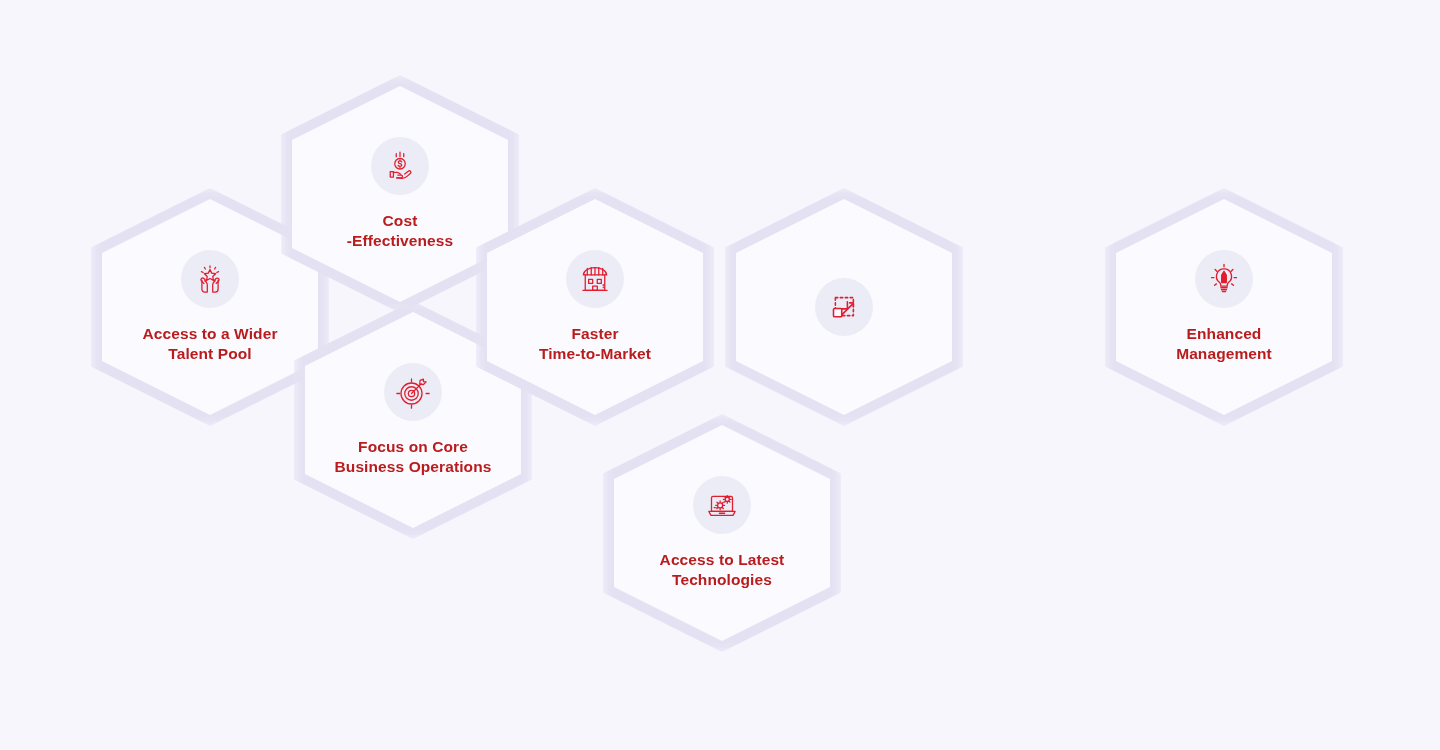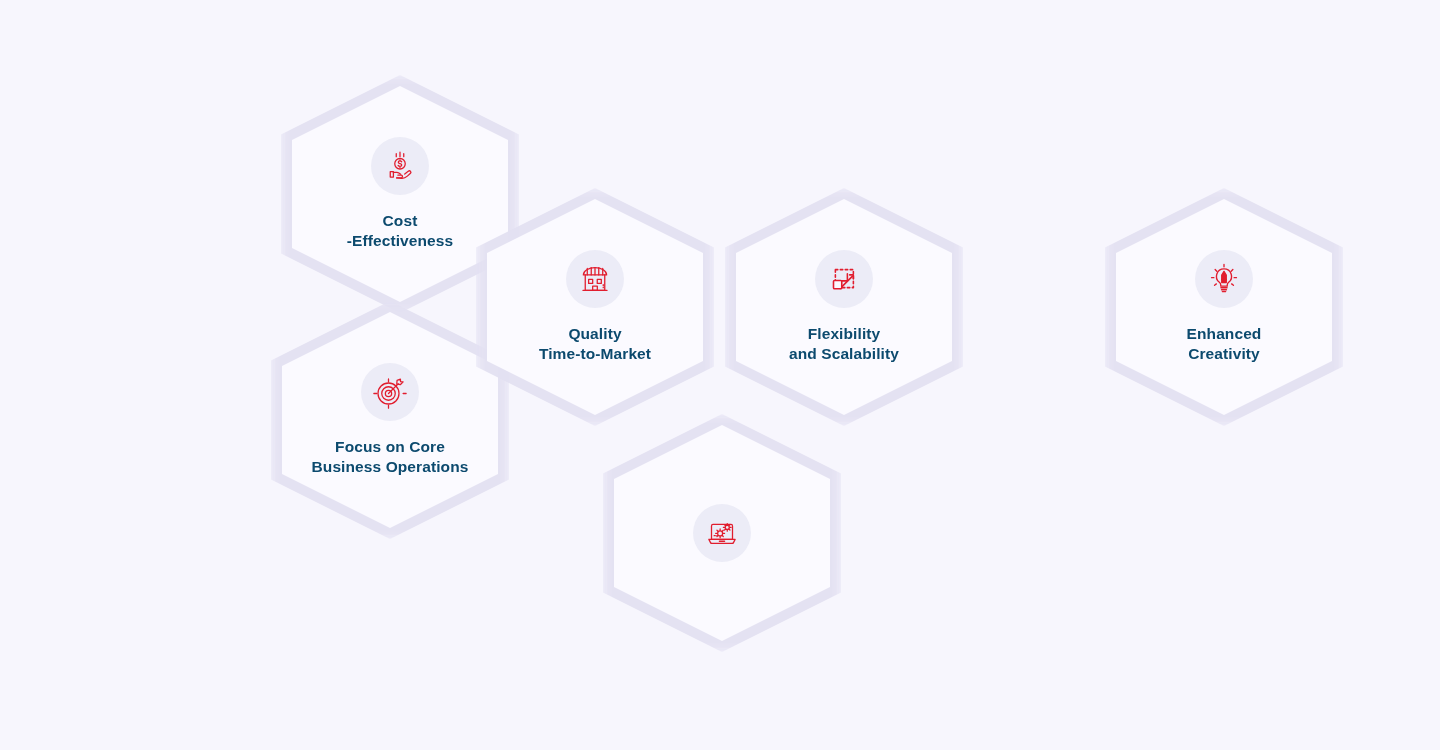--- a/index.html
+++ b/index.html
@@ -83,50 +83,68 @@
   }
   .icon-badge svg {
     display: block;
   }
 
   .hex-label {
     font-size: 15.5px;
     font-weight: 700;
     line-height: 1.28;
     letter-spacing: .1px;
-    color: #0c4a6e;
+    color: #b91c1c;
     text-align: center;
     white-space: pre-line;
     max-width: 190px;
   }
 </style>
 </head>
 <body>
 
 <div id="stage">
+    <div class="hex" style="left: 96px; top: 193px; background: transparent; clip-path: none;">
+      <div class="hex-glow" style="left: -5px; top: -5px;"></div>
+      <div class="hex-face"></div>
+      <div class="hex-inner">
+        <div class="icon-badge">
+    <svg width="36" height="36" viewBox="0 0 48 48" fill="none" stroke="#e11d2e" stroke-width="1.7" stroke-linecap="round" stroke-linejoin="round">
+      <path d="M24 11.5l2.3 4.7 5.2.8-3.8 3.7.9 5.2-4.6-2.5-4.6 2.5.9-5.2-3.8-3.7 5.2-.8z"></path>
+      <path d="M24 6.5v2.6M16.5 8.4l1.3 2.3M31.5 8.4l-1.3 2.3M12.6 14.2l2.3 1.2M35.4 14.2l-2.3 1.2"></path>
+      <path d="M19 26.5l-3.1-3.1a2.3 2.3 0 0 0-3.3 3.3l3.2 3.2"></path>
+      <path d="M13.2 25.6v12.2a3.6 3.6 0 0 0 3.6 3.6h3.6V31.8c0-1.3-.5-2.6-1.4-3.5l-2-2"></path>
+      <path d="M29 26.5l3.1-3.1a2.3 2.3 0 0 1 3.3 3.3l-3.2 3.2"></path>
+      <path d="M34.8 25.6v12.2a3.6 3.6 0 0 1-3.6 3.6h-3.6V31.8c0-1.3.5-2.6 1.4-3.5l2-2"></path>
+    </svg>
+        </div>
+        <div class="hex-label">Access to a Wider
+Talent Pool</div>
+      </div>
+    </div>
     <div class="hex" style="left: 286px; top: 80px; background: transparent; clip-path: none;">
       <div class="hex-glow" style="left: -5px; top: -5px;"></div>
       <div class="hex-face"></div>
       <div class="hex-inner">
         <div class="icon-badge">
     <svg width="36" height="36" viewBox="0 0 48 48" fill="none" stroke="#e11d2e" stroke-width="1.7" stroke-linecap="round" stroke-linejoin="round">
       <path d="M19 7.5v4M24 5.5v6M29 7.5v4"></path>
       <circle cx="24" cy="21" r="7"></circle>
       <path d="M26.2 18.3c-.6-.7-1.4-1-2.3-1-1.3 0-2.2.7-2.2 1.7 0 2.4 4.6 1.2 4.6 3.6 0 1-1 1.8-2.3 1.8-1 0-1.9-.4-2.5-1.1M24 16v1.3M24 24.7V26"></path>
       <path d="M11 31.5h4.2v7.3H11z"></path>
       <path d="M15.2 32.6h4.6c1 0 1.9.3 2.7.8l2.4 1.6"></path>
       <path d="M21.2 36.3h4.3a1.8 1.8 0 0 1 0 3.6h-5.9"></path>
       <path d="M19.6 39.9c2.9 0 4.9.6 7.2.6 2.6 0 5-1.2 7-3l4.2-3.7a2 2 0 0 0-2.6-3l-5.1 3.9"></path>
     </svg>
         </div>
         <div class="hex-label">Cost
 -Effectiveness</div>
       </div>
     </div>
-    <div class="hex" style="left: 276px; top: 306px; background: transparent; clip-path: none;">
+    <div class="hex" style="left: 299px; top: 306px; background: transparent; clip-path: none;">
       <div class="hex-glow" style="left: -5px; top: -5px;"></div>
       <div class="hex-face"></div>
       <div class="hex-inner">
         <div class="icon-badge">
     <svg width="36" height="36" viewBox="0 0 48 48" fill="none" stroke="#e11d2e" stroke-width="1.7" stroke-linecap="round" stroke-linejoin="round">
       <circle cx="22" cy="26" r="14"></circle>
       <circle cx="22" cy="26" r="9"></circle>
       <circle cx="22" cy="26" r="4.2"></circle>
       <path d="M22 10.5v-4M22 41.5v4M6.5 26h-4M41.5 26h4"></path>
       <path d="M22 26l13-13"></path>
@@ -145,69 +163,69 @@
     <svg width="36" height="36" viewBox="0 0 48 48" fill="none" stroke="#e11d2e" stroke-width="1.7" stroke-linecap="round" stroke-linejoin="round">
       <path d="M8.5 18.5c0-5.4 6.9-9.8 15.5-9.8s15.5 4.4 15.5 9.8z"></path>
       <path d="M13.7 9.9v8.6M19 8.9v9.6M24 8.7v9.8M29 8.9v9.6M34.3 9.9v8.6"></path>
       <path d="M11 18.5v20.8h26V18.5"></path>
       <path d="M8 39.3h32"></path>
       <path d="M15.5 24.5h5.4v5.4h-5.4zM27 24.5h5.4v5.4H27z"></path>
       <path d="M20.9 33.6h6.2v5.7h-6.2z"></path>
       <path d="M35 31.5v4" stroke-dasharray="1.6 2"></path>
     </svg>
         </div>
-        <div class="hex-label">Quality
+        <div class="hex-label">Faster
 Time-to-Market</div>
       </div>
     </div>
     <div class="hex" style="left: 608px; top: 419px; background: transparent; clip-path: none;">
       <div class="hex-glow" style="left: -5px; top: -5px;"></div>
       <div class="hex-face"></div>
       <div class="hex-inner">
         <div class="icon-badge">
     <svg width="36" height="36" viewBox="0 0 48 48" fill="none" stroke="#e11d2e" stroke-width="1.7" stroke-linecap="round" stroke-linejoin="round">
       <path d="M10 14.5a2 2 0 0 1 2-2h24a2 2 0 0 1 2 2v18H10z"></path>
       <path d="M6.5 32.5h35l-2.2 4.3a2 2 0 0 1-1.8 1.1H10.5a2 2 0 0 1-1.8-1.1z"></path>
       <path d="M20.5 35h7"></path>
       <circle cx="21.5" cy="24.5" r="3.3"></circle>
       <path d="M21.5 18.6v1.8M21.5 28.6v1.8M15.6 24.5h1.8M25.6 24.5h1.8M17.3 20.3l1.3 1.3M24.4 27.4l1.3 1.3M25.7 20.3l-1.3 1.3M18.6 27.4l-1.3 1.3"></path>
       <circle cx="31" cy="16.5" r="2.7"></circle>
       <path d="M31 11.4v1.6M31 20v1.6M25.9 16.5h1.6M34.5 16.5h1.6M27.4 12.9l1.2 1.2M33.4 18.9l1.2 1.2M34.6 12.9l-1.2 1.2M28.6 18.9l-1.2 1.2"></path>
       <path d="M13.5 27.5h4" stroke-dasharray="1.6 2"></path>
     </svg>
         </div>
+        <div class="hex-label">Access to Latest
+Technologies</div>
       </div>
     </div>
     <div class="hex" style="left: 730px; top: 193px; background: transparent; clip-path: none;">
       <div class="hex-glow" style="left: -5px; top: -5px;"></div>
       <div class="hex-face"></div>
       <div class="hex-inner">
         <div class="icon-badge">
     <svg width="36" height="36" viewBox="0 0 48 48" fill="none" stroke="#e11d2e" stroke-width="2.1" stroke-linecap="round" stroke-linejoin="round">
       <path d="M12.5 11.5h24v24h-24z" stroke-dasharray="3.2 3.4"></path>
       <path d="M19 26.5h9.5M28.5 26.5V17"></path>
       <path d="M19 36.5l16-16"></path>
       <path d="M31.5 18.5h5v5"></path>
       <rect x="10" y="26" width="11" height="11" rx="1.4" fill="#fbfaff"></rect>
     </svg>
         </div>
-        <div class="hex-label">Flexibility
-and Scalability</div>
       </div>
     </div>
     <div class="hex" style="left: 1110px; top: 193px; background: transparent; clip-path: none;">
       <div class="hex-glow" style="left: -5px; top: -5px;"></div>
       <div class="hex-face"></div>
       <div class="hex-inner">
         <div class="icon-badge">
     <svg width="36" height="36" viewBox="0 0 48 48" fill="none" stroke="#e11d2e" stroke-width="1.8" stroke-linecap="round" stroke-linejoin="round">
       <path d="M24 10.5a10 10 0 0 1 6.2 17.9c-1.2 1-1.9 2.4-1.9 3.9v1.2H19.7v-1.2c0-1.5-.7-2.9-1.9-3.9A10 10 0 0 1 24 10.5z"></path>
       <path d="M19.9 35.6h8.2M20.7 38.3h6.6M21.8 40.8h4.4"></path>
       <path d="M24 4.6v3.1M12.2 11.4l2.2 2.2M35.8 11.4l-2.2 2.2M7.4 22.2h3.1M37.5 22.2h3.1M11.4 32.3l2.4-1.8M36.6 32.3l-2.4-1.8"></path>
       <path d="M24 13.8l3 5v10h-6v-10z" fill="#e11d2e" stroke="#e11d2e"></path>
       <path d="M21 24.6h6"></path>
     </svg>
         </div>
         <div class="hex-label">Enhanced
-Creativity</div>
+Management</div>
       </div>
     </div>
   </div>
 
 </body></html>

